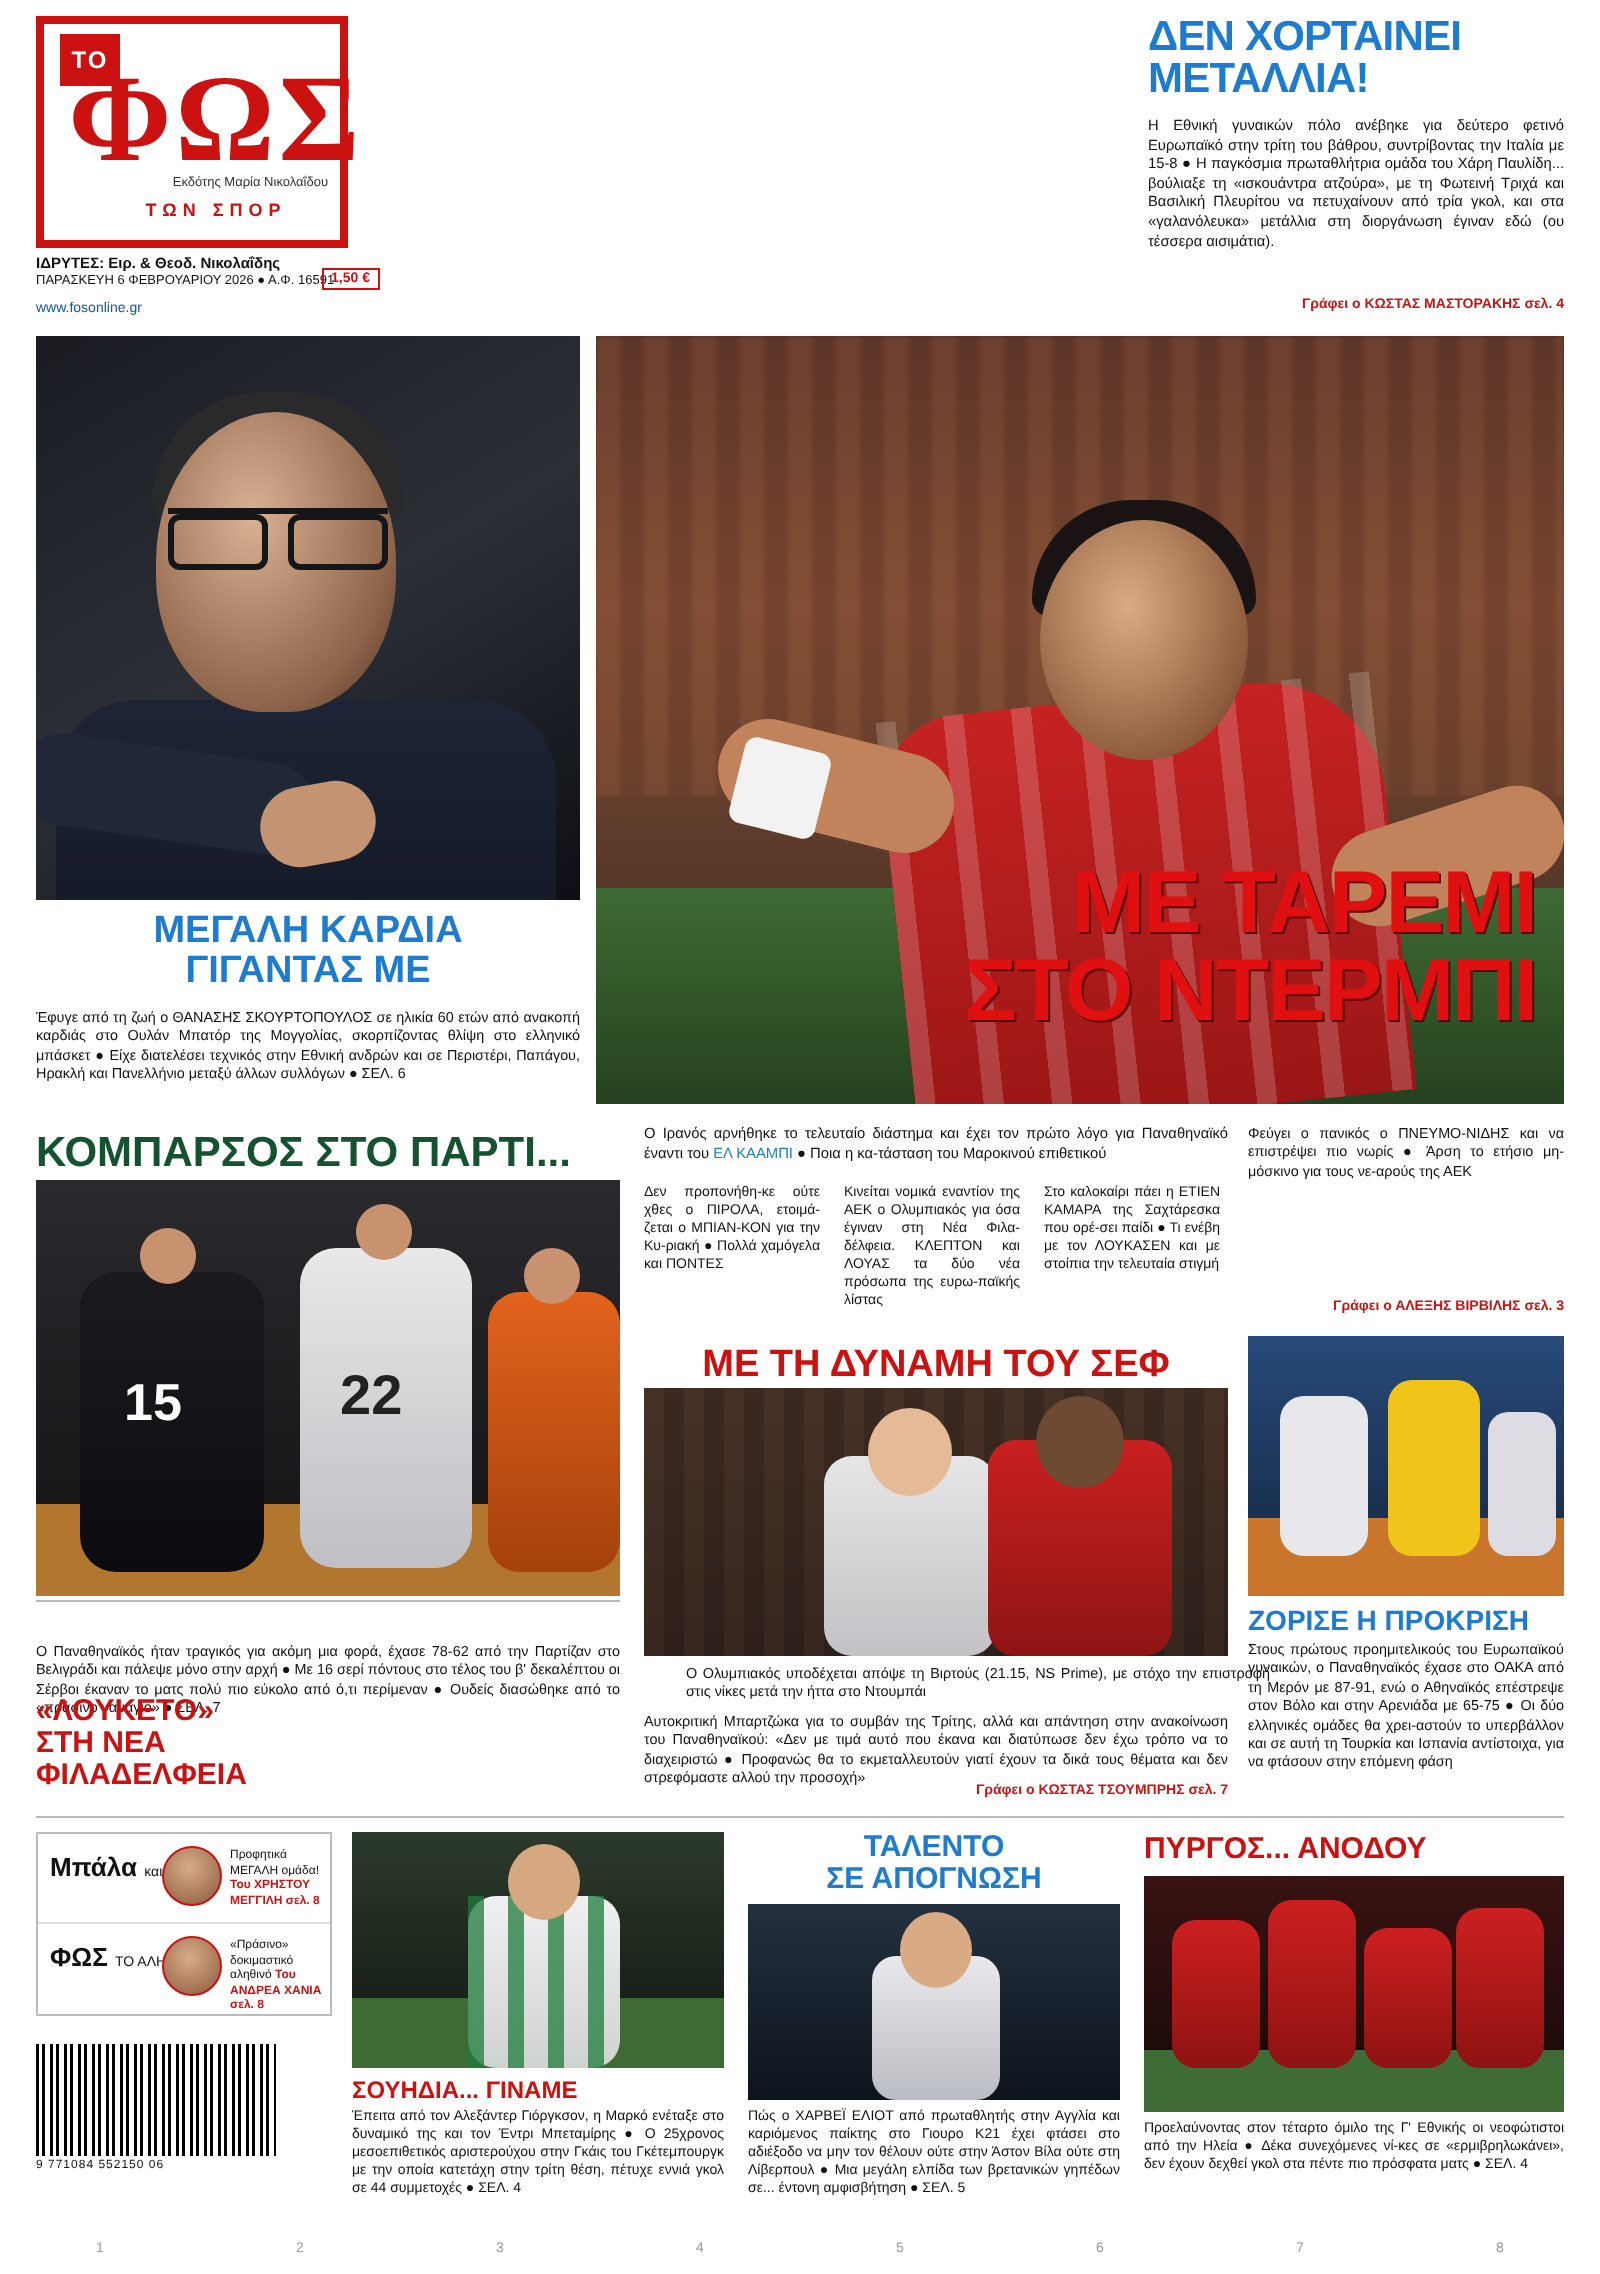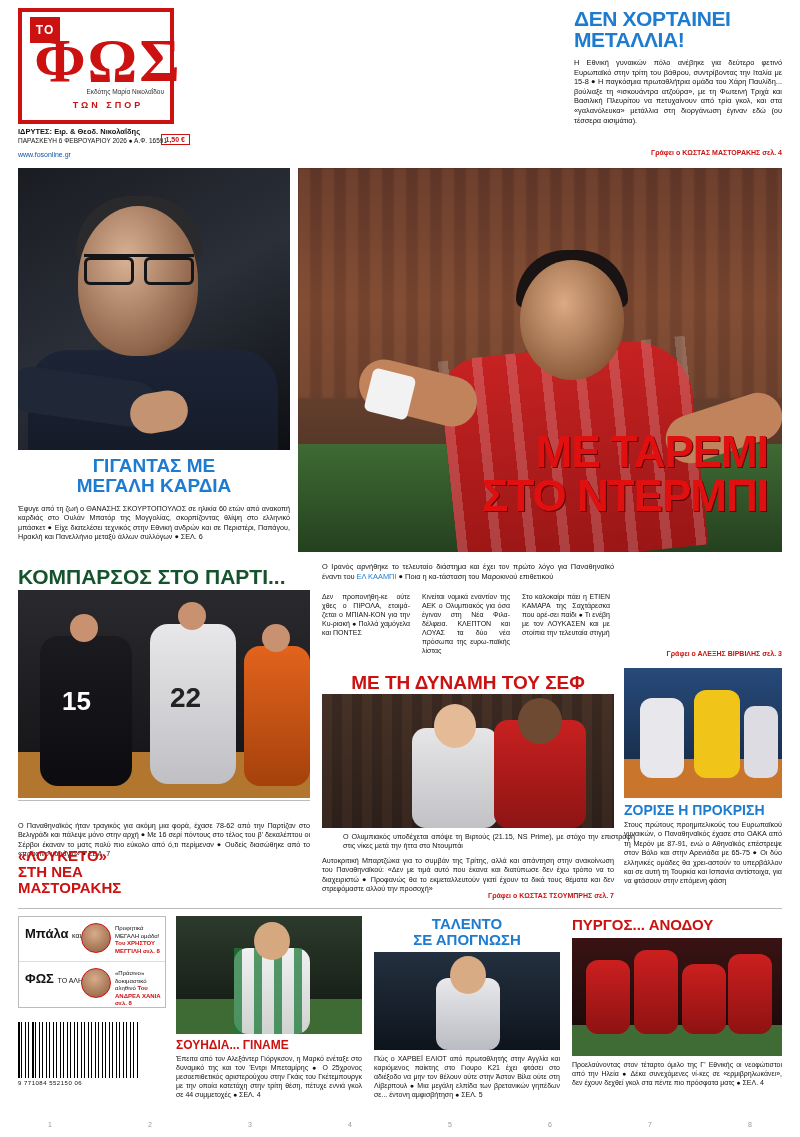--- a/index.html
+++ b/index.html
@@ -434,22 +434,22 @@
     <div class="hair2"></div>
     <div class="head"></div>
   </div>
 
   <div class="headline-red">
     <div>ΜΕ ΤΑΡΕΜΙ</div>
     <div>ΣΤΟ ΝΤΕΡΜΠΙ</div>
   </div>
 
   <div class="coach-cap">
+    <h2>ΜΕΓΑΛΗ ΚΑΡΔΙΑ</h2>
     <h2>ΓΙΓΑΝΤΑΣ ΜΕ</h2>
-    <h2>ΜΕΓΑΛΗ ΚΑΡΔΙΑ</h2>
     <p>Έφυγε από τη ζωή ο ΘΑΝΑΣΗΣ ΣΚΟΥΡΤΟΠΟΥΛΟΣ σε ηλικία 60 ετών από ανακοπή καρδιάς στο Ουλάν Μπατόρ της Μογγολίας, σκορπίζοντας θλίψη στο ελληνικό μπάσκετ ● Είχε διατελέσει τεχνικός στην Εθνική ανδρών και σε Περιστέρι, Παπάγου, Ηρακλή και Πανελλήνιο μεταξύ άλλων συλλόγων ● ΣΕΛ. 6</p>
   </div>
 
   <div class="irinos">
     <span>Ο Ιρανός αρνήθηκε το τελευταίο διάστημα και έχει τον πρώτο λόγο για Παναθηναϊκό έναντι του</span>
     <span class="blu">ΕΛ ΚΑΑΜΠΙ</span>
     <span>● Ποια η κα-τάσταση του Μαροκινού επιθετικού</span>
   </div>
 
   <div class="three-col">
@@ -468,35 +468,36 @@
     <div class="head-s" style="left:160px; top:12px;"></div>
     <div class="p2n">22</div>
     <div class="p3"></div>
     <div class="head-s" style="left:244px; top:34px;"></div>
   </div>
   <div class="basket-cap">Ο Παναθηναϊκός ήταν τραγικός για ακόμη μια φορά, έχασε 78-62 από την Παρτίζαν στο Βελιγράδι και πάλεψε μόνο στην αρχή ● Με 16 σερί πόντους στο τέλος του β' δεκαλέπτου οι Σέρβοι έκαναν το ματς πολύ πιο εύκολο από ό,τι περίμεναν ● Ουδείς διασώθηκε από το «πράσινο ναυάγιο» ● ΣΕΛ. 7</div>
 
   <div class="louketo-h">
     <div>«ΛΟΥΚΕΤΟ»</div>
     <div>ΣΤΗ ΝΕΑ</div>
-    <div>ΜΑΣΤΟΡΑΚΗΣ</div>
+    <div>ΦΙΛΑΔΕΛΦΕΙΑ</div>
   </div>
 
   <div class="sef-h">ΜΕ ΤΗ ΔΥΝΑΜΗ ΤΟΥ ΣΕΦ</div>
   <div class="sef-photo">
     <div class="bg"></div>
     <div class="pl"></div>
     <div class="hl"></div>
     <div class="pr"></div>
     <div class="hr"></div>
   </div>
   <div class="sef-cap">Ο Ολυμπιακός υποδέχεται απόψε τη Βιρτούς (21.15, NS Prime), με στόχο την επιστροφή στις νίκες μετά την ήττα στο Ντουμπάι</div>
   <div class="sef-cap2">Αυτοκριτική Μπαρτζώκα για το συμβάν της Τρίτης, αλλά και απάντηση στην ανακοίνωση του Παναθηναϊκού: «Δεν με τιμά αυτό που έκανα και διατύπωσε δεν έχω τρόπο να το διαχειριστώ ● Προφανώς θα το εκμεταλλευτούν γιατί έχουν τα δικά τους θέματα και δεν στρεφόμαστε αλλού την προσοχή»</div>
   <div class="sef-by">Γράφει ο ΚΩΣΤΑΣ ΤΣΟΥΜΠΡΗΣ σελ. 7</div>
 
+  <div class="r-top">Φεύγει ο πανικός ο ΠΝΕΥΜΟ-ΝΙΔΗΣ και να επιστρέψει πιο νωρίς ● Άρση το ετήσιο μη-μόσκινο για τους νε-αρούς της ΑΕΚ</div>
   <div class="r-by">Γράφει ο ΑΛΕΞΗΣ ΒΙΡΒΙΛΗΣ σελ. 3</div>
   <div class="volley-photo">
     <div class="court"></div>
     <div class="v1"></div>
     <div class="v2"></div>
     <div class="v3"></div>
   </div>
   <div class="prokrisi-h">ΖΟΡΙΣΕ Η ΠΡΟΚΡΙΣΗ</div>
   <div class="prokrisi-b">Στους πρώτους προημιτελικούς του Ευρωπαϊκού γυναικών, ο Παναθηναϊκός έχασε στο ΟΑΚΑ από τη Μερόν με 87-91, ενώ ο Αθηναϊκός επέστρεψε στον Βόλο και στην Αρενιάδα με 65-75 ● Οι δύο ελληνικές ομάδες θα χρει-αστούν το υπερβάλλον και σε αυτή τη Τουρκία και Ισπανία αντίστοιχα, για να φτάσουν στην επόμενη φάση</div>
 

